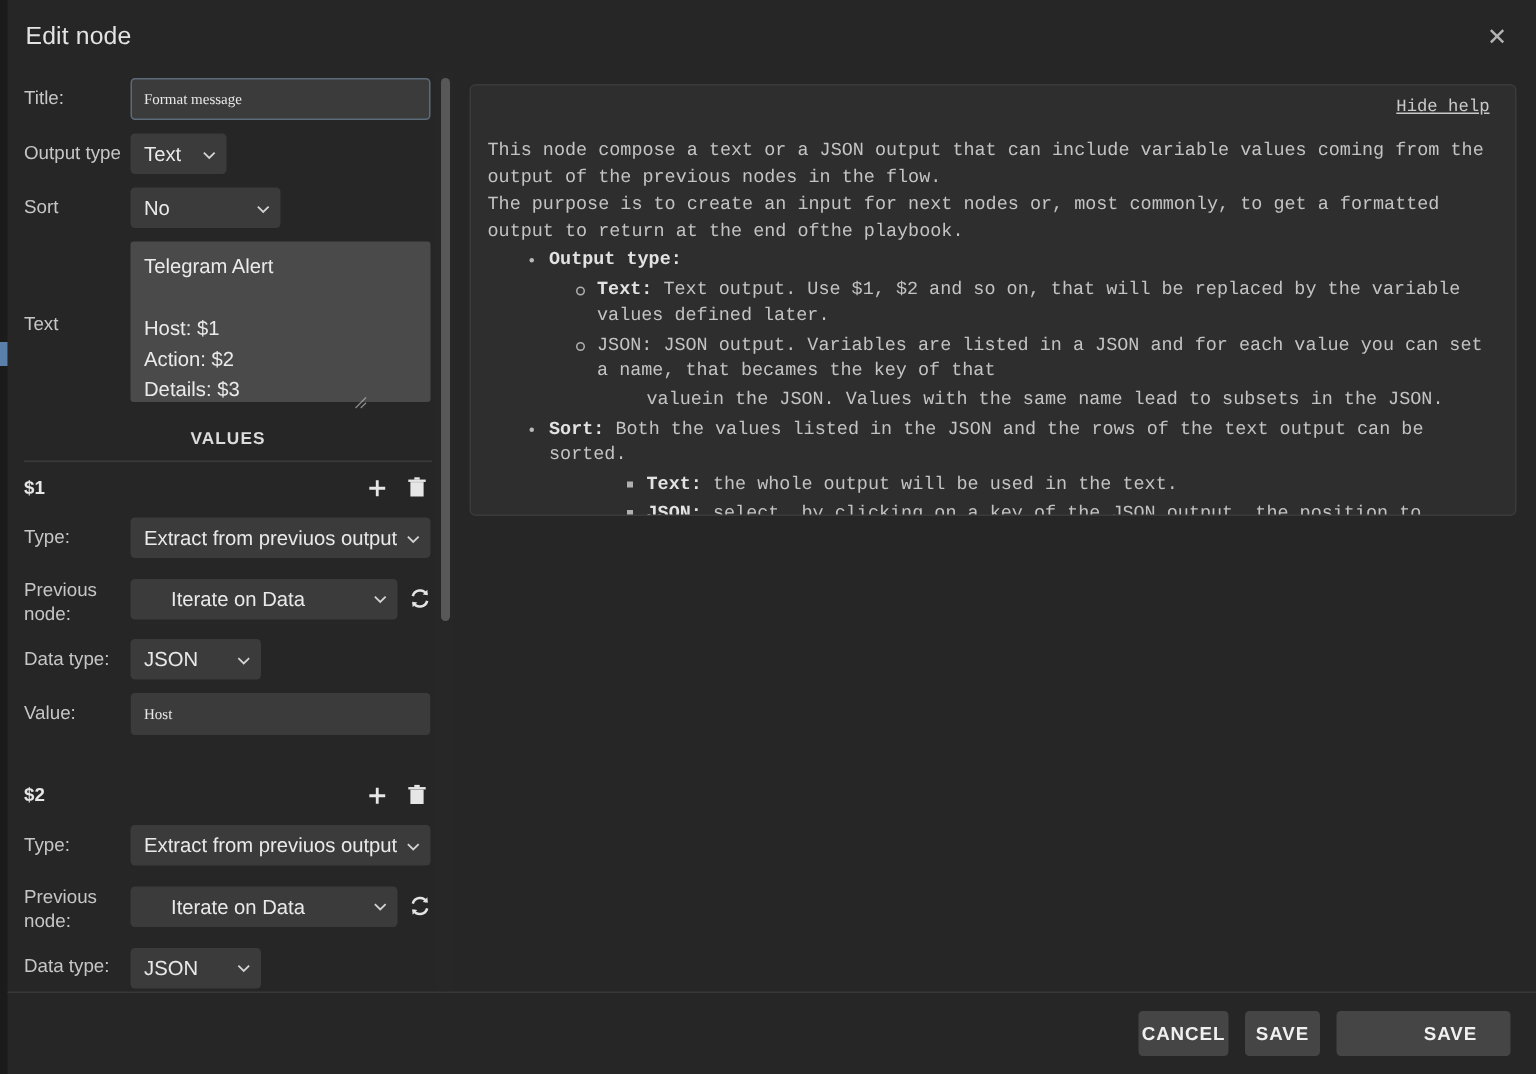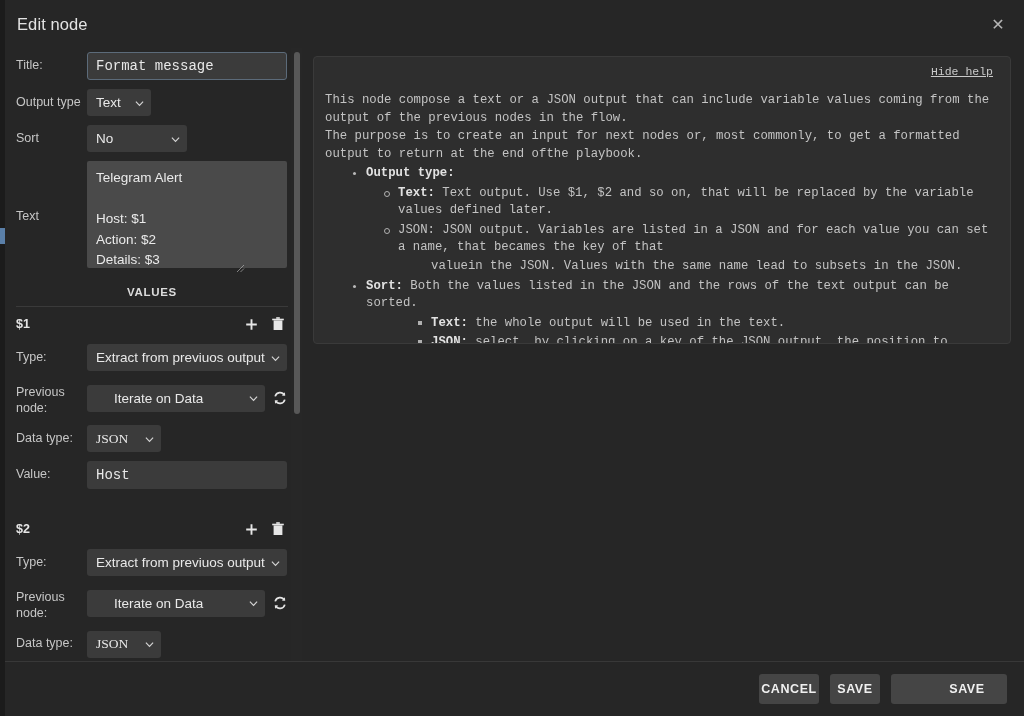--- a/index.html
+++ b/index.html
@@ -94,22 +94,22 @@
     line-height: 1.25;
   }
   .row-label.two-line { align-self: flex-start; padding-top: 5px; }
 
   .text-input {
     height: 28px;
     background: #3b3b3b;
     border: 1px solid #5c6b7a;
     border-radius: 3px;
     color: #e8e8e8;
-    font-size: 14px;
-    font-family: Liberation Mono, monospace;
+    font-size: 10px;
+    font-family: Liberation Serif, serif;
     padding: 0 8px;
     width: 200px;
     outline: none;
   }
   .text-input.plain { border: 1px solid transparent; background: #3b3b3b; }
 
   .select {
     position: relative;
     height: 27px;
     background: #3b3b3b;
@@ -130,21 +130,21 @@
     margin-top: -4px;
     width: 9px; height: 9px;
     pointer-events: none;
   }
   .select .caret svg { display: block; }
 
   .sel-outtype { width: 64px; }
   .sel-sort    { width: 100px; }
   .sel-type    { width: 200px; }
   .sel-prev    { width: 180px; padding-left: 27px; }
-  .sel-dtype   { width: 74px; font-family: Liberation Serif, serif; }
+  .sel-dtype   { width: 87px; }
 
   .textarea {
     width: 200px;
     height: 107px;
     background: #4a4a4a;
     border: none;
     border-radius: 2px;
     color: #eaeaea;
     font-size: 13.5px;
     font-family: "Liberation Sans", sans-serif;

